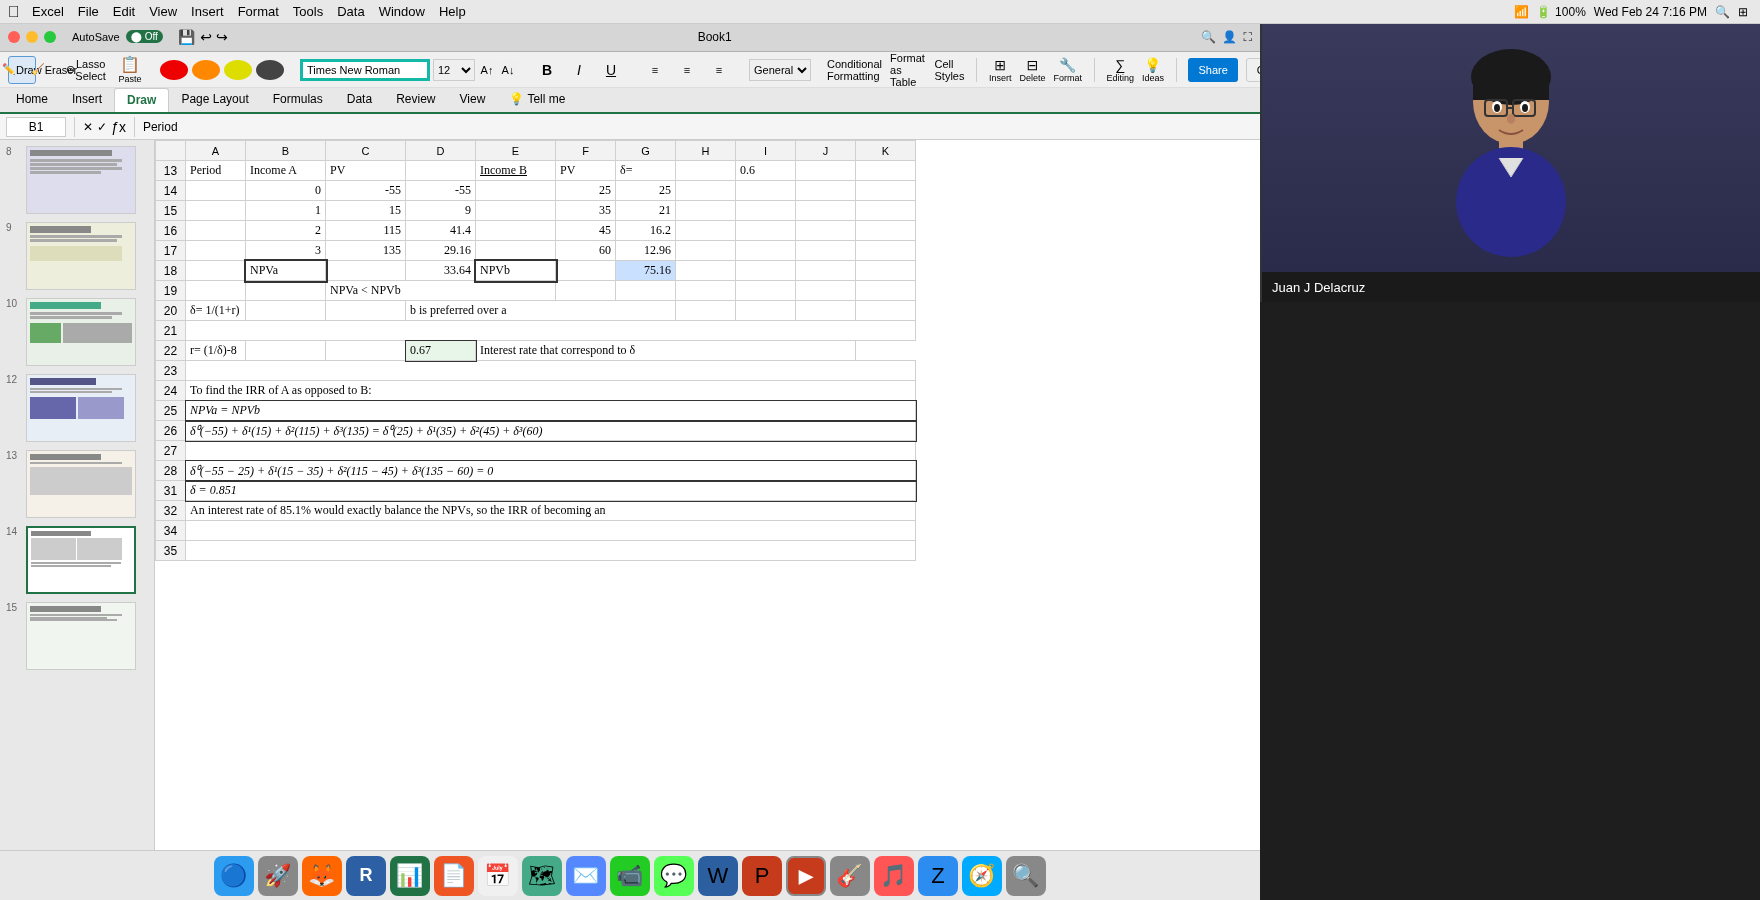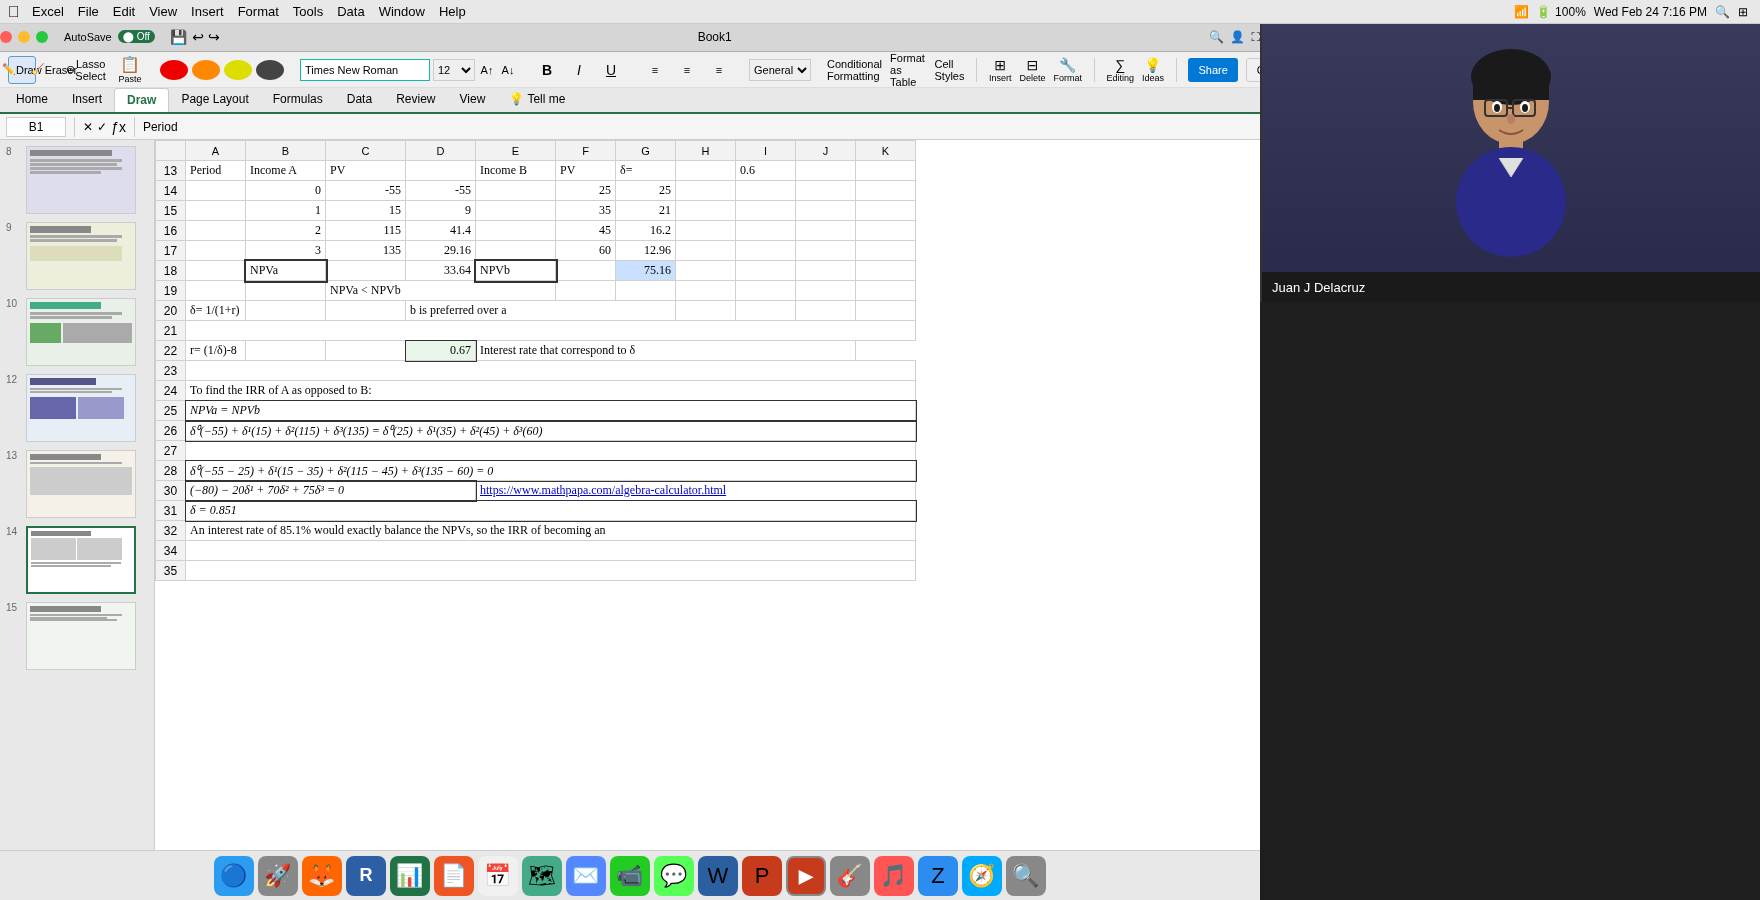--- a/index.html
+++ b/index.html
@@ -16,21 +16,21 @@
     #menu-bar .menu-items span { cursor: pointer; }
     #menu-bar .right-icons { position: absolute; right: 12px; display: flex; align-items: center; gap: 8px; font-size: 12px; }
     #menu-bar .datetime { font-size: 12px; font-weight: 500; }
 
     
     #app { width: 1260px; height: 878px; background: #f0f0f0; position: absolute; top: 22px; left: 0; }
 
     
     #title-bar {
       height: 30px; background: #d6d6d6; display: flex; align-items: center;
-      border-bottom: 1px solid #b0b0b0; padding: 0 0; gap: 8px;
+      border-bottom: 1px solid #b0b0b0; padding: 0 8px; gap: 8px;
     }
     .traffic-lights { display: flex; gap: 6px; }
     .tl { width: 12px; height: 12px; border-radius: 50%; }
     .tl-red { background: #ff5f56; }
     .tl-yellow { background: #ffbd2e; }
     .tl-green { background: #27c93f; }
     #title-bar .title { flex: 1; text-align: center; font-size: 12px; font-weight: 500; }
 
     
     #toolbar1 {
@@ -89,21 +89,21 @@
       background: #1a1a2e; border-left: 2px solid #333;
     }
     #webcam-video { width: 100%; height: 250px; background: #2a2a3e; display: flex; align-items: center; justify-content: center; overflow: hidden; }
     #webcam-name { height: 30px; background: #1a1a1a; color: white; display: flex; align-items: center; padding: 0 10px; font-size: 13px; }
 
     
     .person-area { width: 100%; height: 100%; background: linear-gradient(180deg, #3a3a5c 0%, #2a2a4a 100%); display: flex; align-items: center; justify-content: center; }
 
     
     .font-controls { display: flex; align-items: center; gap: 3px; }
-    .font-name-box { width: 130px; height: 22px; border: 1px solid #14b8a6; font-size: 11px; padding: 0 4px; }
+    .font-name-box { width: 130px; height: 22px; border: 3px solid #14b8a6; font-size: 11px; padding: 0 4px; }
     .small-btn { height: 20px; min-width: 18px; border: 1px solid transparent; border-radius: 2px; font-size: 11px; display: flex; align-items: center; justify-content: center; cursor: pointer; }
 
     
     #notes-bar { height: 26px; background: #f5f5f5; border-top: 1px solid #ccc; display: flex; align-items: center; padding: 0 8px; font-size: 11px; color: #888; cursor: pointer; }
   </style>
 </head>
 <body>
 
 <div id="menu-bar">
   <span class="apple"></span>
@@ -368,21 +368,21 @@
           </tr>
         </thead>
         <tbody>
 
           <tr>
             <td class="row-header">13</td>
             <td style="font-family:'Times New Roman',serif;">Period</td>
             <td style="font-family:Liberation Serif, serif;">Income A</td>
             <td style="font-family:'Times New Roman',serif;">PV</td>
             <td></td>
-            <td style="font-family:'Times New Roman',serif;">Income B</td>
+            <td style="font-family:'Times New Roman',serif;text-decoration:underline;">Income B</td>
             <td style="font-family:'Times New Roman',serif;">PV</td>
             <td style="font-family:'Times New Roman',serif;">δ=</td>
             <td></td>
             <td style="font-family:'Times New Roman',serif;">0.6</td>
             <td></td>
             <td></td>
           </tr>
 
           <tr>
             <td class="row-header">14</td>
@@ -487,21 +487,21 @@
           <tr>
             <td class="row-header">21</td>
             <td colspan="11"></td>
           </tr>
 
           <tr>
             <td class="row-header">22</td>
             <td style="font-family:'Times New Roman',serif;">r= (1/δ)-8</td>
             <td></td>
             <td></td>
-            <td style="background:#e8f5e9; font-family:'Times New Roman',serif; text-align:right; outline:1px solid #333;">0.67</td>
+            <td style="background:#e8f5e9; font-family:'Times New Roman',serif; outline:1px solid #333;">0.67</td>
             <td colspan="6" style="font-family:'Times New Roman',serif;">Interest rate that correspond to δ</td>
           </tr>
 
           <tr>
             <td class="row-header">23</td>
             <td colspan="11"></td>
           </tr>
 
           <tr>
             <td class="row-header">24</td>
@@ -522,25 +522,20 @@
             <td class="row-header">27</td>
             <td colspan="11"></td>
           </tr>
 
           <tr>
             <td class="row-header">28</td>
             <td colspan="11" style="font-family:'Times New Roman',serif; font-style:italic; outline:1px solid #333;">δ⁰(−55 − 25) + δ¹(15 − 35) + δ²(115 − 45) + δ³(135 − 60) = 0</td>
           </tr>
 
 
-          <tr>
-            <td class="row-header">30</td>
-            <td colspan="4" style="font-family:'Times New Roman',serif; font-style:italic; outline:1px solid #333;">(−80) − 20δ¹ + 70δ² + 75δ³ = 0</td>
-            <td colspan="7" style="color:#0000cc; text-decoration:underline; cursor:pointer; font-family:'Times New Roman',serif;">https://www.mathpapa.com/algebra-calculator.html</td>
-          </tr>
 
           <tr>
             <td class="row-header">31</td>
             <td colspan="11" style="font-family:'Times New Roman',serif; font-style:italic; outline:1px solid #333;">δ = 0.851</td>
           </tr>
 
           <tr>
             <td class="row-header">32</td>
             <td colspan="11" style="font-family:'Times New Roman',serif;">An interest rate of 85.1% would exactly balance the NPVs, so the IRR of becoming an</td>
           </tr>

